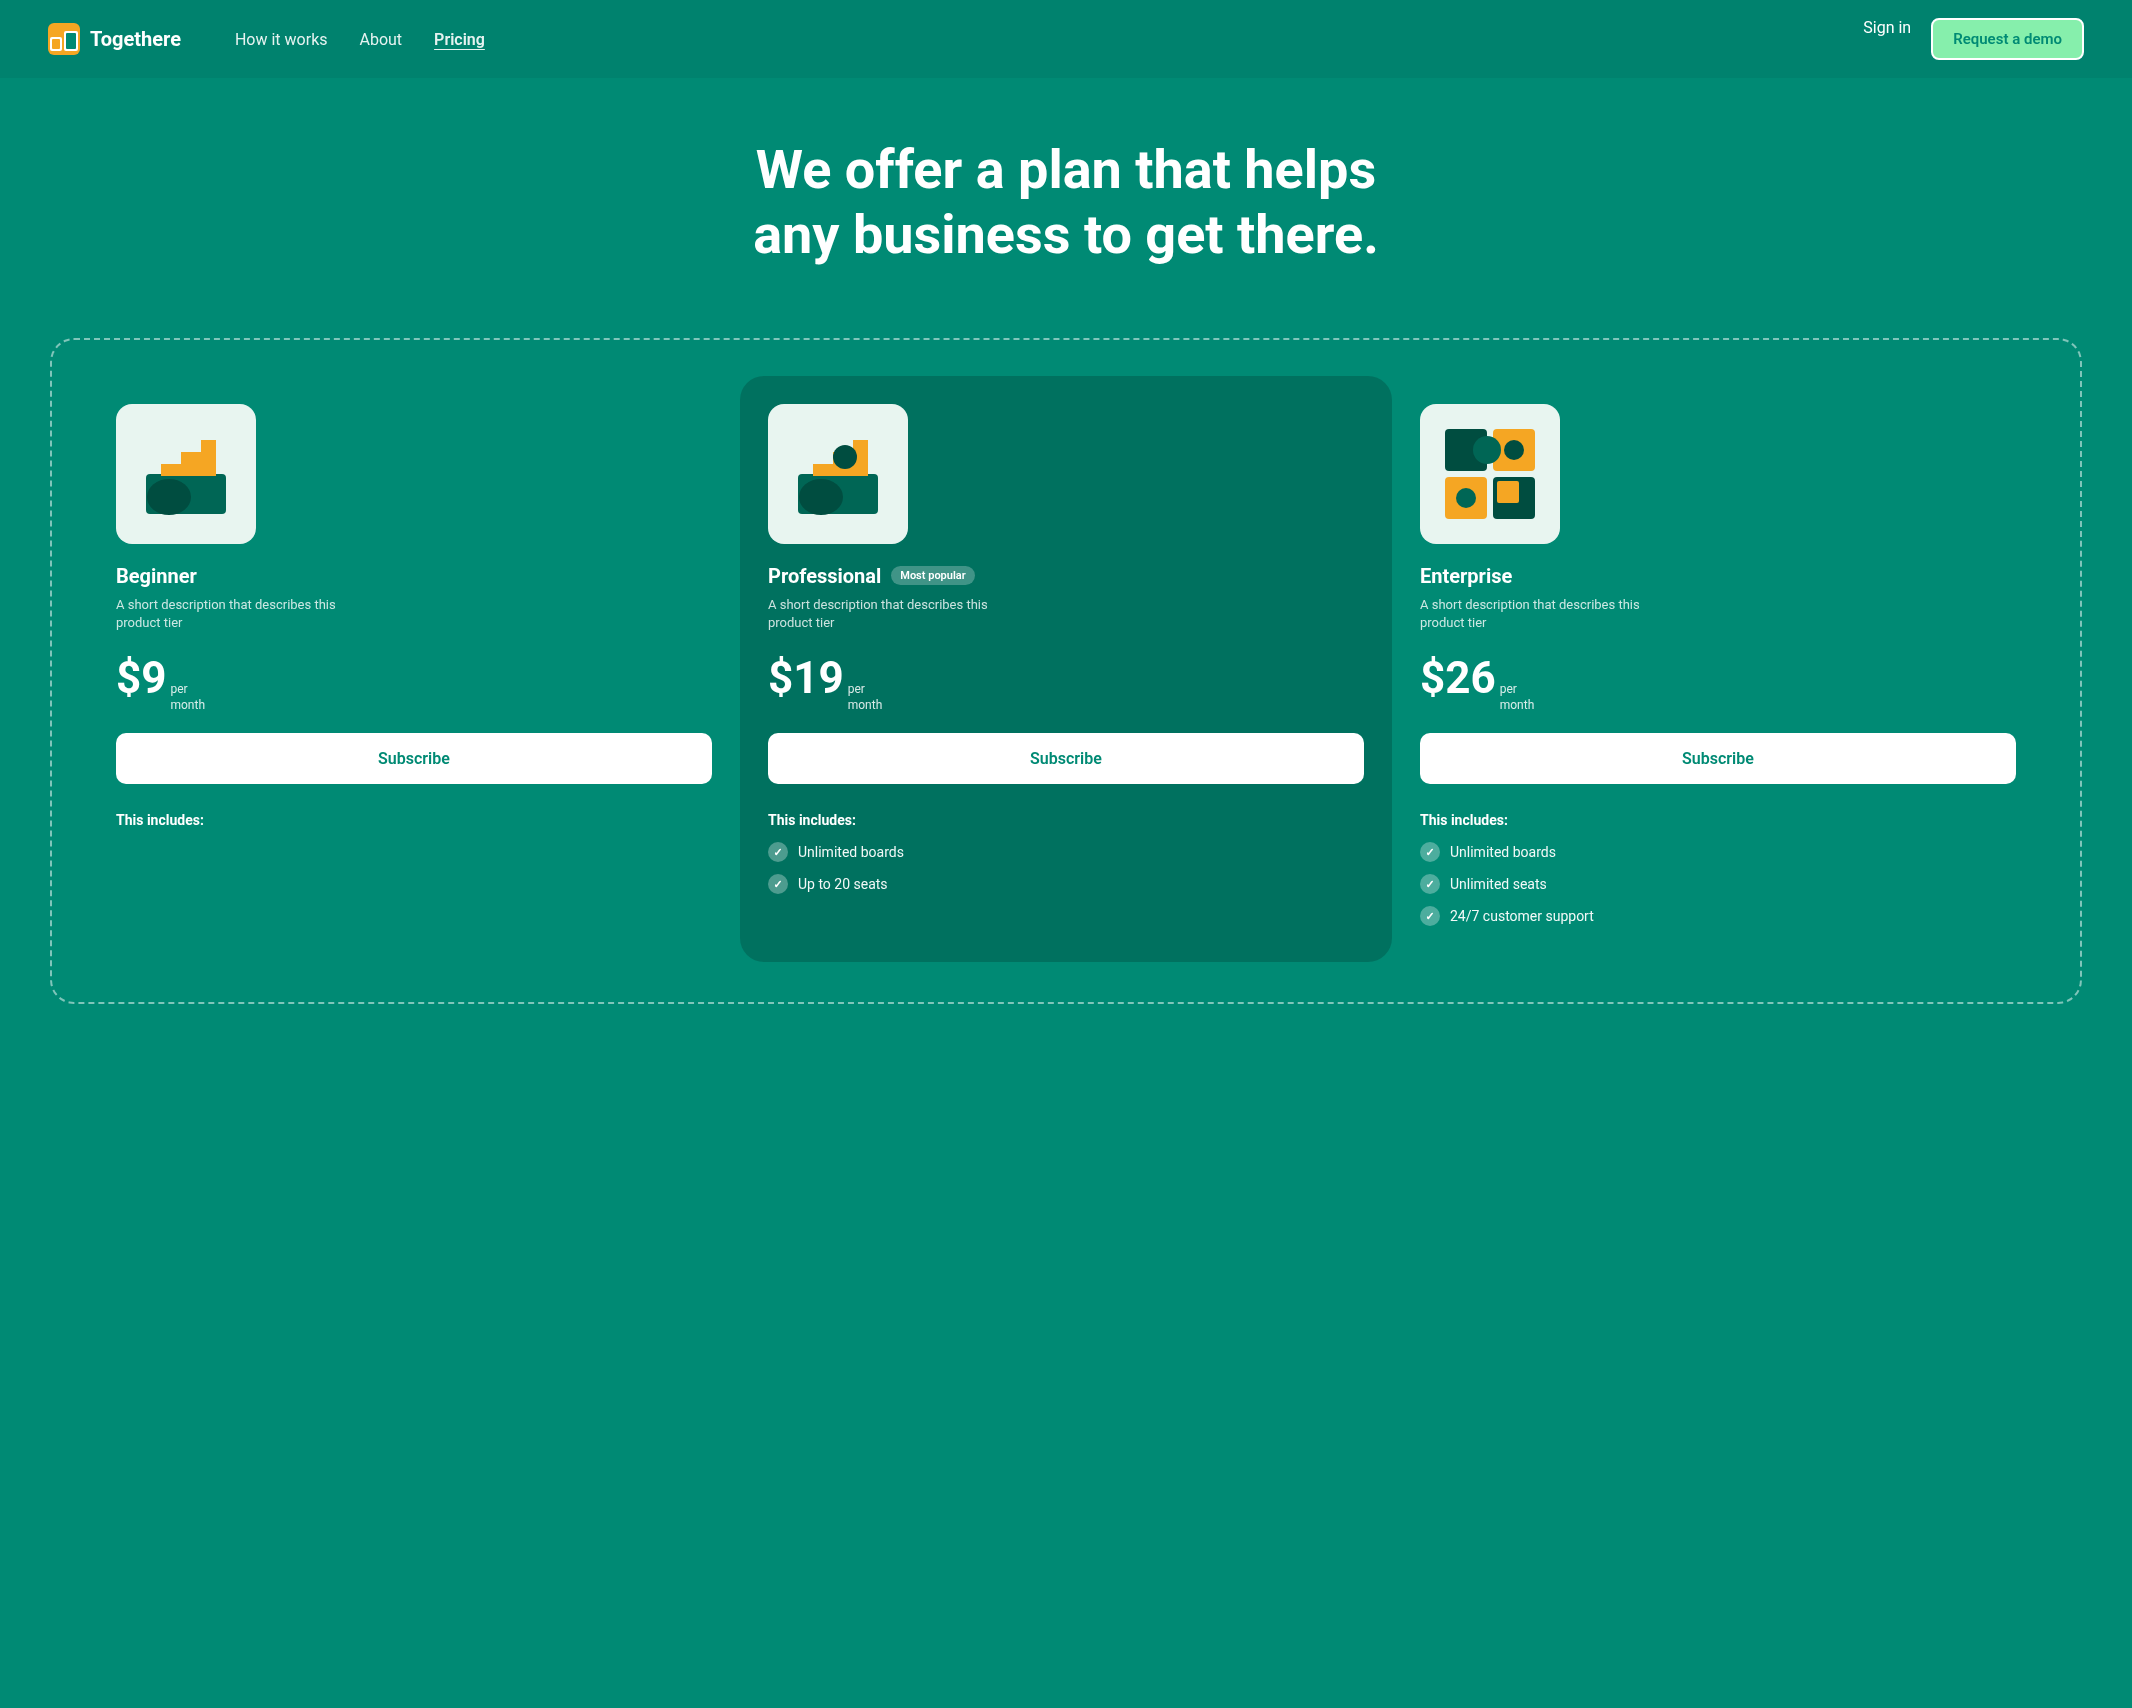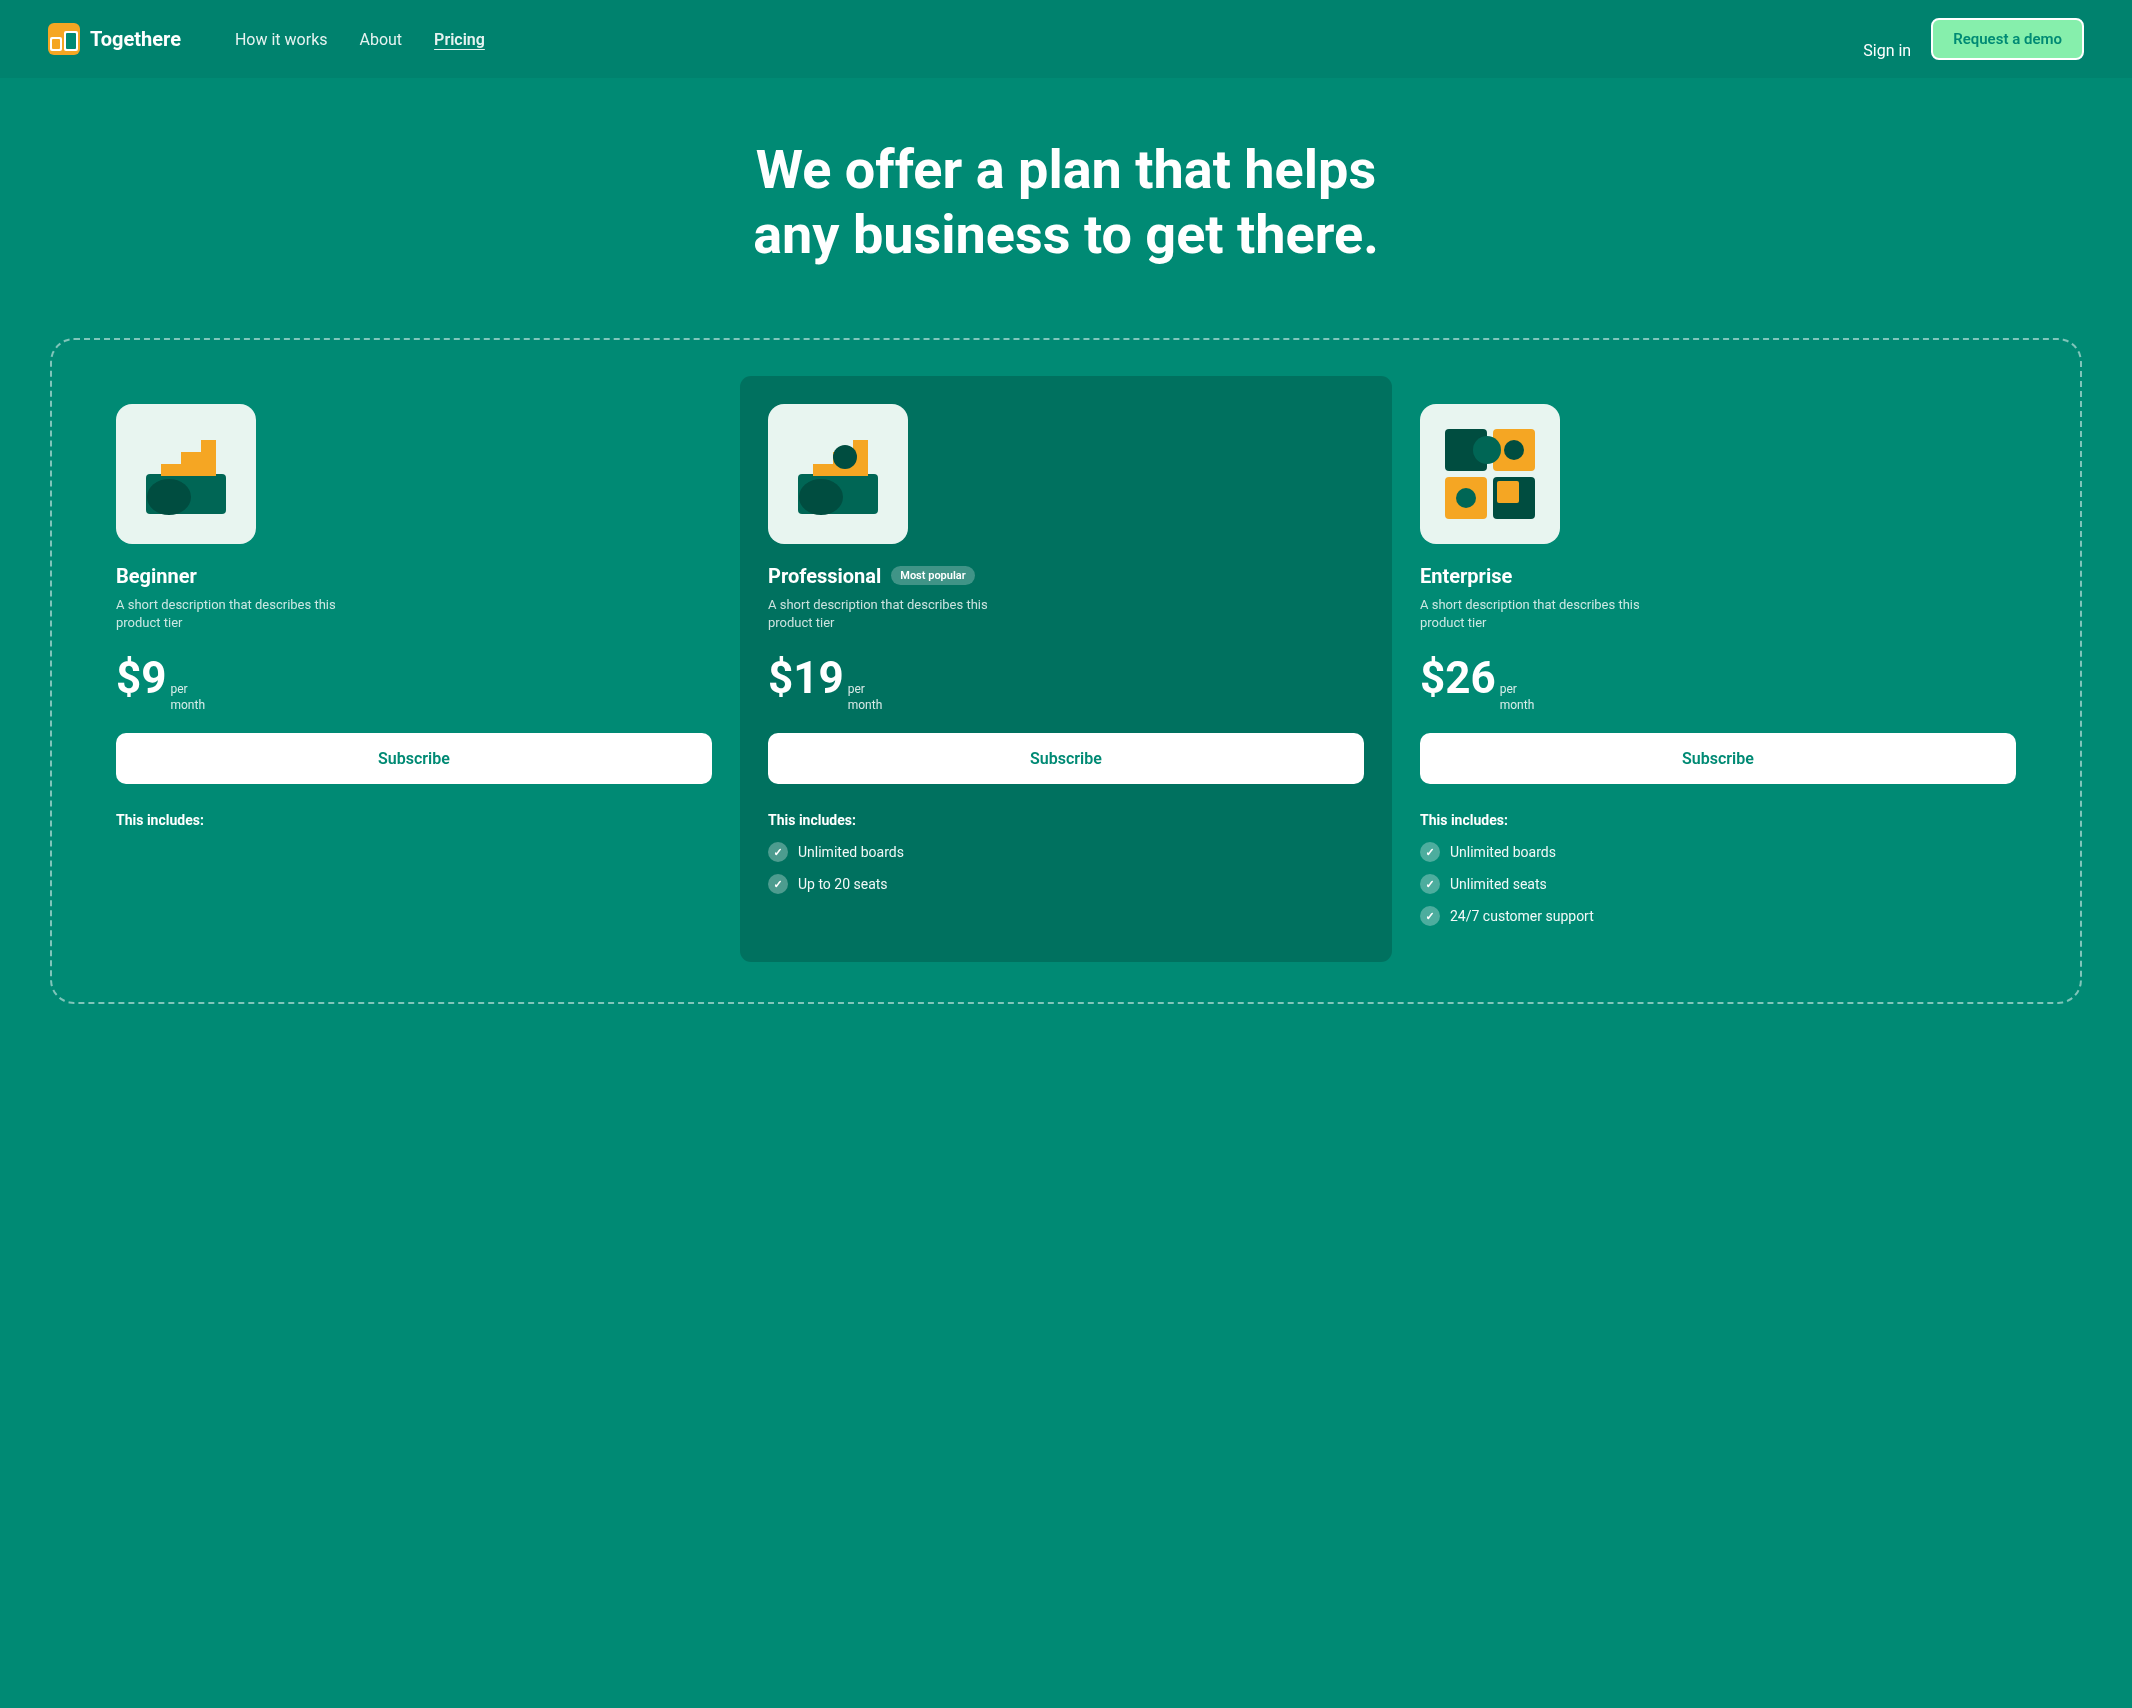--- a/index.html
+++ b/index.html
@@ -48,21 +48,21 @@
       font-size: 16px;
       opacity: 0.9;
     }
     .nav-links li a.active {
       font-weight: 600;
       text-decoration: underline;
       text-underline-offset: 4px;
     }
     .nav-right {
       display: flex;
-      align-items: flex-end;
+      align-items: flex-start;
       gap: 20px;
     }
     .sign-in {
       color: white;
       font-size: 16px;
       cursor: pointer;
       background: none;
       border: none;
       font-family: inherit;
     }
@@ -106,21 +106,21 @@
       gap: 0;
     }
 
     .plan-card {
       padding: 28px 28px 36px;
       border-radius: 16px;
       color: white;
     }
     .plan-card.highlighted {
       background: rgba(0,0,0,0.18);
-      border-radius: 11px;
+      border-radius: 24px;
     }
 
     
     .plan-icon-wrapper {
       width: 140px;
       height: 140px;
       background: #e8f5f0;
       border-radius: 16px;
       margin-bottom: 20px;
       display: flex;

